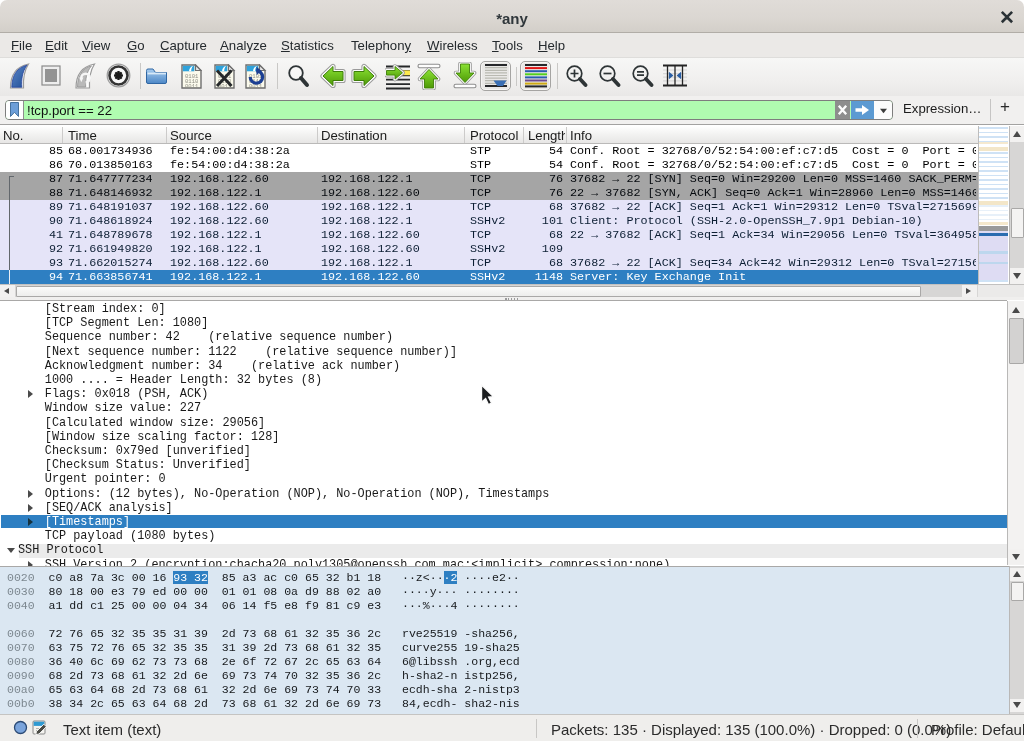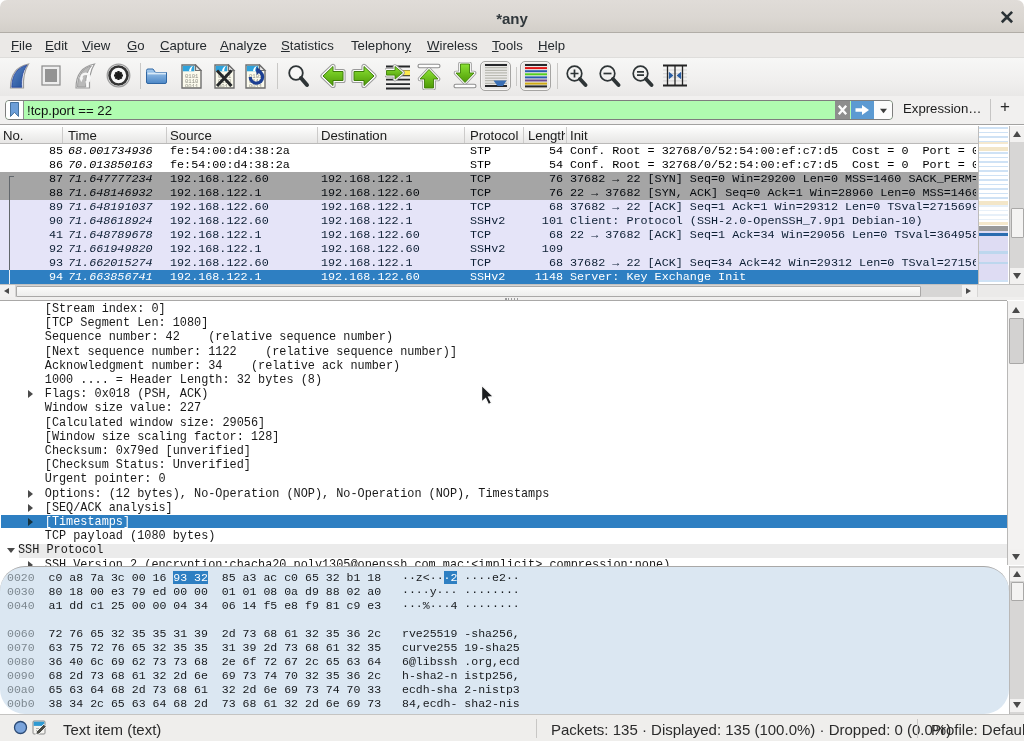--- a/index.html
+++ b/index.html
@@ -40,21 +40,21 @@
 #plheader { left:0; top:126px; width:978px; height:18px;
   background:linear-gradient(180deg,#ffffff 0%,#f2f2f1 50%,#e7e6e5 100%);
   border-bottom:1px solid #bab9b8; }
 #plheader .hc { position:absolute; top:2px; font-size:13.2px; color:#1b1b1b; white-space:nowrap; overflow:hidden; }
 #plheader .hd { position:absolute; top:1px; width:1px; height:16px; background:#cccbca; }
 #plrows { left:0; top:144px; width:978px; height:140px; background:#fff; overflow:hidden; }
 .prow { position:absolute; left:0; width:978px; height:14px; font-family:"Liberation Mono", monospace;
   font-size:11.75px; line-height:14px; white-space:pre; }
 .prow span { position:absolute; top:0; }
 .c-no { width:63px; text-align:right; left:0; }
-.c-time { left:68px;font-style:italic; }
+.c-time { left:68px; }
 .c-src { left:170px; }
 .c-dst { left:321px; }
 .c-proto { left:470px; }
 .c-len { width:62px; left:501px; text-align:right; }
 .c-info { left:570px; width:406px; overflow:hidden; }
 .r-white { background:#fff; color:#000; }
 .r-gray { background:#a5a5a5; color:#05090e; }
 .r-lav { background:#e5e4f8; color:#0c1e33; }
 .r-sel { background:#2e7fc2; color:#fff; }
 
@@ -70,21 +70,21 @@
 #midgap { left:0; top:297px; width:1024px; height:3px; background:#f0efee; }
 
 
 #details { left:0; top:300px; width:1007px; height:266px; background:#fff; border-top:1px solid #a9a8a7; overflow:hidden; }
 #details .dl { position:absolute; left:0; width:1007px; height:14.2px; font-family:"Liberation Mono", monospace;
   font-size:11.85px; line-height:14.2px; color:#191919; white-space:pre; }
 .exp { position:absolute; width:0; height:0; border-top:4px solid transparent; border-bottom:4px solid transparent; border-left:5px solid #4a4a4a; }
 .expd { position:absolute; width:0; height:0; border-left:4px solid transparent; border-right:4px solid transparent; border-top:5px solid #4a4a4a; }
 
 
-#bytes { left:0; top:566px; width:1009px; height:148px; background:#dbe7f2; border-top:1px solid #a9a8a7;border-radius:25px; }
+#bytes { left:0; top:566px; width:1009px; height:148px; background:#dbe7f2; border-top:1px solid #a9a8a7; }
 #bytes .hl { position:absolute; left:7px; width:1000px; height:14px; font-family:"Liberation Mono", monospace;
   font-size:11.55px; line-height:14px; color:#16191c; white-space:pre; }
 #bytes .off { color:#7d8890; }
 .bsel { background:#2e7fc2; color:#fff; }
 
 
 #statusbar { left:0; top:714px; width:1024px; height:27px; background:#efeeec; border-top:1px solid #c5c4c2; }
 #statusbar .st { position:absolute; top:6px; font-size:15px; color:#2b2b2b; white-space:nowrap; }
 .ssep { position:absolute; top:4px; width:1px; height:19px; background:#c8c7c5; }
 </style>
@@ -303,21 +303,21 @@
   <div class="abs" id="fplus">+</div>
 </div>
 
 <div class="abs" id="plheader">
   <span class="hc" style="left:3px">No.</span>
   <span class="hc" style="left:68px">Time</span>
   <span class="hc" style="left:170px">Source</span>
   <span class="hc" style="left:321px">Destination</span>
   <span class="hc" style="left:470px">Protocol</span>
   <span class="hc" style="left:528px;width:37px">Length</span>
-  <span class="hc" style="left:570px">Init</span>
+  <span class="hc" style="left:570px">Info</span>
   <span class="hd" style="left:62px"></span>
   <span class="hd" style="left:166px"></span>
   <span class="hd" style="left:317px"></span>
   <span class="hd" style="left:464px"></span>
   <span class="hd" style="left:523px"></span>
   <span class="hd" style="left:566px"></span>
 </div>
 
 <div class="abs" id="plrows">
 <div class="prow r-white" style="top:0px"><span class="c-no">85</span><span class="c-time">68.001734936</span><span class="c-src">fe:54:00:d4:38:2a</span><span class="c-proto">STP</span><span class="c-len">54</span><span class="c-info">Conf. Root = 32768/0/52:54:00:ef:c7:d5  Cost = 0  Port = 0x</span></div>

